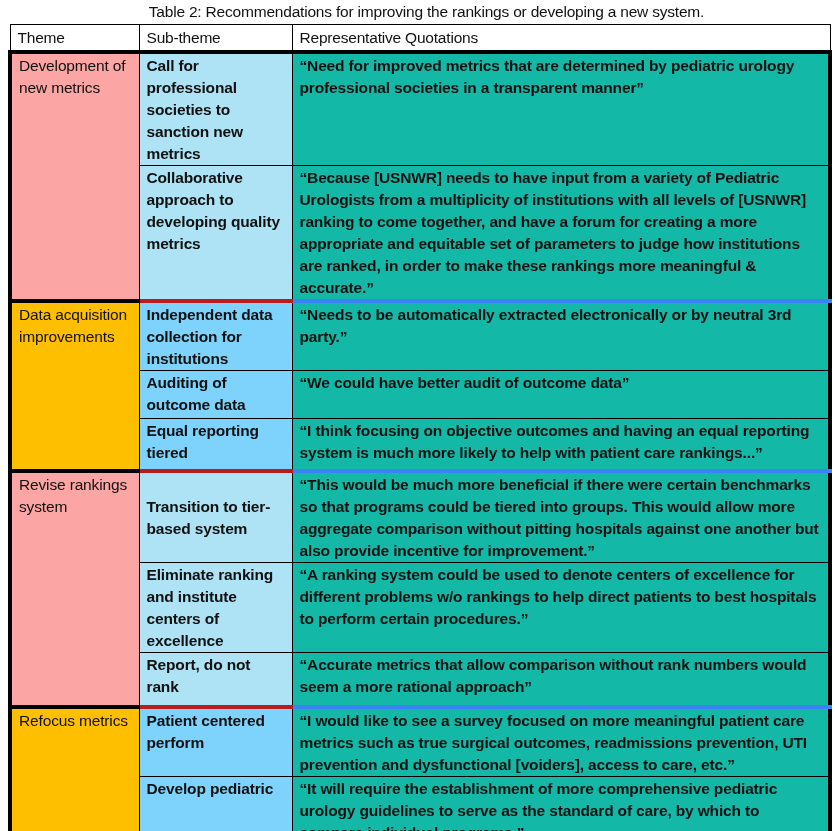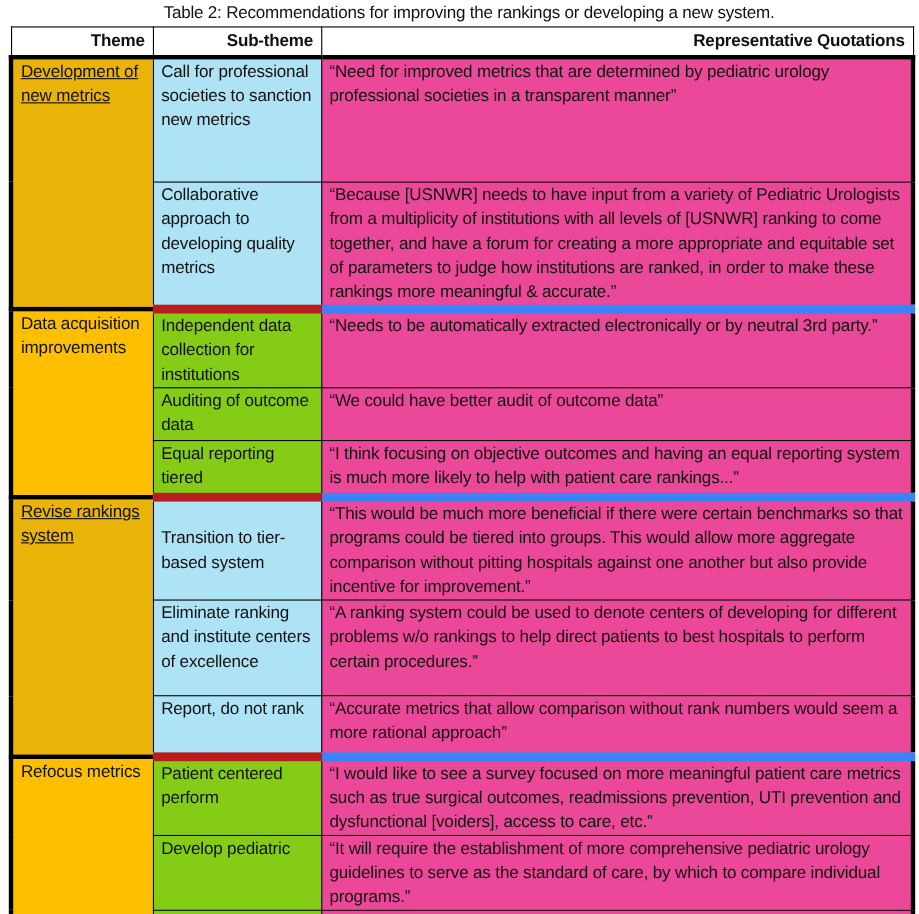--- a/index.html
+++ b/index.html
@@ -13,47 +13,47 @@
     padding-left: 18px; box-sizing: border-box;
   }
   table.rec {
     position: absolute; left: 8px; top: 24px;
     width: 820px; border-collapse: collapse; table-layout: fixed;
   }
   table.rec col.c1 { width: 129px; }
   table.rec col.c2 { width: 153px; }
   table.rec col.c3 { width: 538px; }
   table.rec th {
-    font-weight: bold; font-size: 15.5px; text-align: right;
+    font-weight: normal; font-size: 15.5px; text-align: left;
     padding: 2px 7px; height: 21px; border: 1.5px solid #000;
     background: #fff; letter-spacing: -0.2px;
   }
   table.rec td {
     vertical-align: top; font-size: 15.5px; line-height: 22px;
     padding: 1px 7px 0 7px; letter-spacing: -0.15px;
   }
   td.theme {
     vertical-align: middle; padding-left: 7px;
     border-left: 4px solid #000; border-right: 1.5px solid #000;
     border-top: 4px solid #000; border-bottom: 4px solid #000;
   }
-  td.sub { border: 1px solid #000; border-top-color: #777; }
+  td.sub { border: 1px solid #000; border-top-color: #777; font-weight: bold; }
   td.sub.first { border-top: 4px solid #000; }
-  td.sub.last { border-bottom: 8px solid #b91c1c; }
+  td.sub.last { border-bottom: 4px solid #b91c1c; }
   td.quote {
-    font-size: 13.3px; line-height: 18.5px; background: #ec4899;
+    font-size: 13.3px; line-height: 18.5px; background: #14b8a6;
     padding-top: 2px; border-left: 1px solid #000; border-right: 4px solid #000;
-    border-top: 1px solid #000; border-bottom: 1px solid #000;
+    border-top: 1px solid #000; border-bottom: 1px solid #000; font-weight: bold;
   }
   td.quote.first { border-top: 4px solid #000; }
-  td.quote.last { border-bottom: 8px solid #3b82f6; margin-top: 28px; }
-  .blue-theme { background: #eab308; text-decoration: underline; }
+  td.quote.last { border-bottom: 4px solid #3b82f6; margin-top: 28px; }
+  .blue-theme { background: #fca5a5; }
   .blue-sub { background: #ade3f4; }
   .gold-theme { background: #fdbf00; margin-top: 27px; }
-  .gold-sub { background: #84cc16; }
+  .gold-sub { background: #7dd3fc; }
 </style>
 </head>
 <body>
 
 <div class="caption">Table 2: Recommendations for improving the rankings or developing a new system.</div>
 
 <table class="rec">
   <colgroup>
       <col class="c1">
       <col class="c2">
@@ -92,21 +92,21 @@
       <td class="quote last">“I think focusing on objective outcomes and having an equal reporting system is much more likely to help with patient care rankings...”</td>
     </tr>
 
     <tr style="height:78px">
       <td class="theme blue-theme" rowspan="3">Revise rankings system</td>
       <td class="sub blue-sub first" style="vertical-align:middle">Transition to tier-based system</td>
       <td class="quote first">“This would be much more beneficial if there were certain benchmarks so that programs could be tiered into groups. This would allow more aggregate comparison without pitting hospitals against one another but also provide incentive for improvement.”</td>
     </tr>
     <tr style="height:87px">
       <td class="sub blue-sub">Eliminate ranking and institute centers of excellence</td>
-      <td class="quote">“A ranking system could be used to denote centers of developing for different problems w/o rankings to help direct patients to best hospitals to perform certain procedures.”</td>
+      <td class="quote">“A ranking system could be used to denote centers of excellence for different problems w/o rankings to help direct patients to best hospitals to perform certain procedures.”</td>
     </tr>
     <tr style="height:55px">
       <td class="sub blue-sub last">Report, do not rank</td>
       <td class="quote last">“Accurate metrics that allow comparison without rank numbers would seem a more rational approach”</td>
     </tr>
 
     <tr style="height:58px">
       <td class="theme gold-theme" rowspan="3">Refocus metrics</td>
       <td class="sub gold-sub first">Patient centered perform</td>
       <td class="quote first">“I would like to see a survey focused on more meaningful patient care metrics such as true surgical outcomes, readmissions prevention, UTI prevention and dysfunctional [voiders], access to care, etc.”</td>

